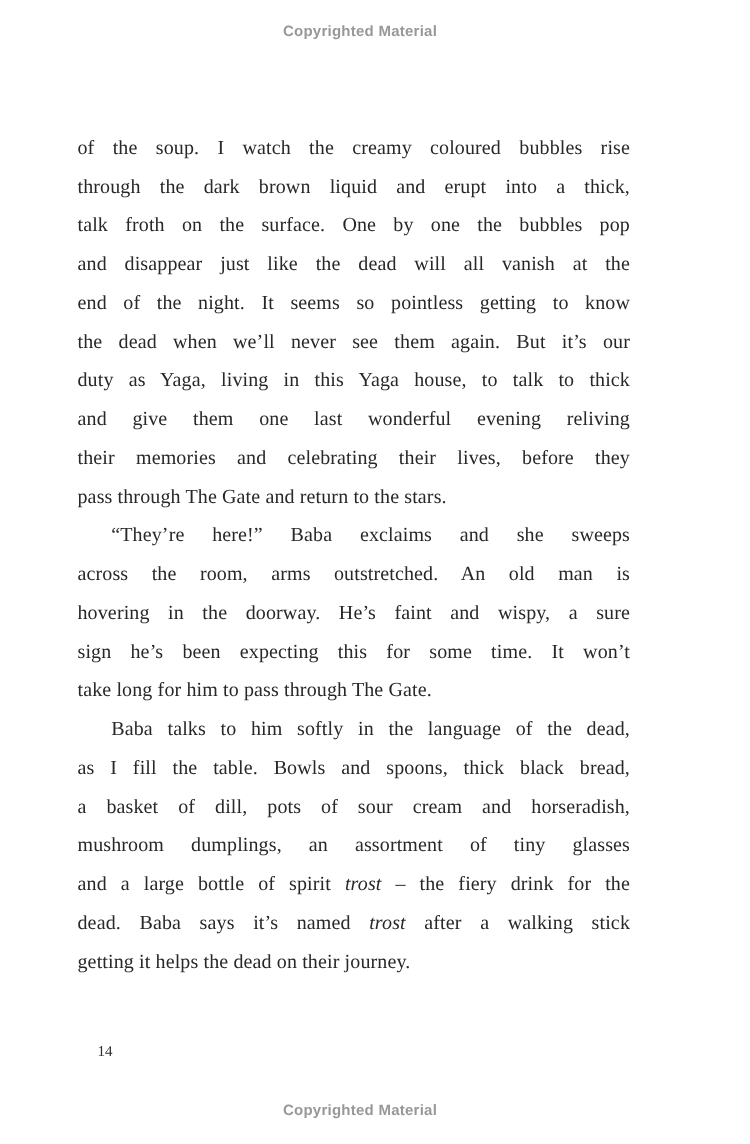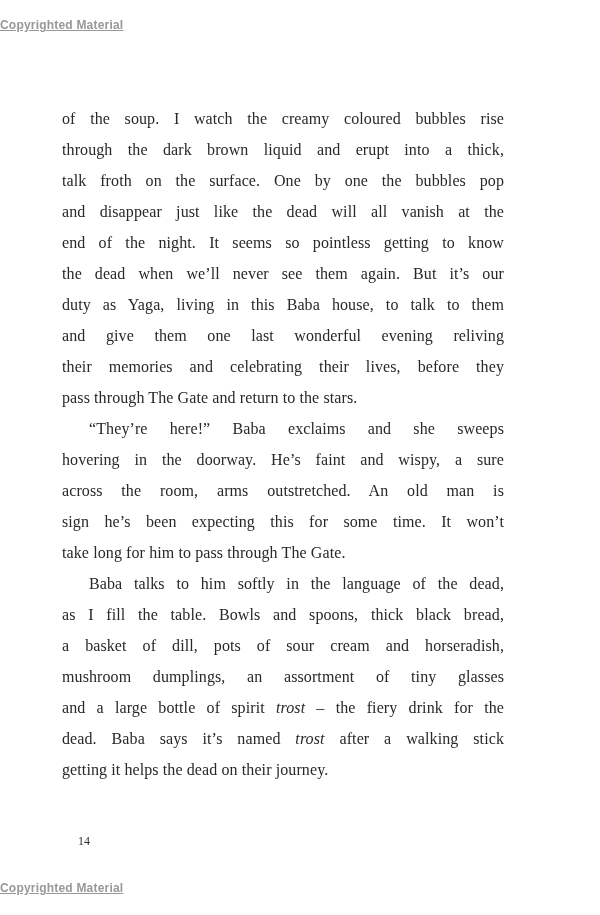--- a/index.html
+++ b/index.html
@@ -8,26 +8,26 @@
     width: 600px;
     height: 915px;
     background: #ffffff;
     overflow: hidden;
     font-family: "Liberation Serif", serif;
   }
   .notice {
     position: absolute;
     left: 0;
     width: 576px;
+    text-align: center;
     font-family: "Liberation Sans", sans-serif;
     font-size: 12px;
     font-weight: bold;
     color: #989898;
     letter-spacing: 0.2px;
-    text-decoration: underline;
   }
   .notice-top { top: 18px; }
   .notice-bottom { top: 881px; }
   .bodytext {
     position: absolute;
     left: 62px;
     top: 103px;
     width: 442px;
     font-size: 16px;
     line-height: 31px;
@@ -61,30 +61,30 @@
 
   <div class="bodytext">
 
     <div>
       <div class="line">of the soup. I watch the creamy coloured bubbles rise</div>
       <div class="line">through the dark brown liquid and erupt into a thick,</div>
       <div class="line">talk froth on the surface. One by one the bubbles pop</div>
       <div class="line">and disappear just like the dead will all vanish at the</div>
       <div class="line">end of the night. It seems so pointless getting to know</div>
       <div class="line">the dead when we’ll never see them again. But it’s our</div>
-      <div class="line">duty as Yaga, living in this Baba house, to talk to them</div>
+      <div class="line">duty as Yaga, living in this Yaga house, to talk to thick</div>
       <div class="line">and give them one last wonderful evening reliving</div>
       <div class="line">their memories and celebrating their lives, before they</div>
       <div class="line para-end">pass through The Gate and return to the stars.</div>
     </div>
 
     <div>
       <div class="line first-indent">“They’re here!” Baba exclaims and she sweeps</div>
+      <div class="line">across the room, arms outstretched. An old man is</div>
       <div class="line">hovering in the doorway. He’s faint and wispy, a sure</div>
-      <div class="line">across the room, arms outstretched. An old man is</div>
       <div class="line">sign he’s been expecting this for some time. It won’t</div>
       <div class="line para-end">take long for him to pass through The Gate.</div>
     </div>
 
     <div>
       <div class="line first-indent">Baba talks to him softly in the language of the dead,</div>
       <div class="line">as I fill the table. Bowls and spoons, thick black bread,</div>
       <div class="line">a basket of dill, pots of sour cream and horseradish,</div>
       <div class="line">mushroom dumplings, an assortment of tiny glasses</div>
       <div class="line">

